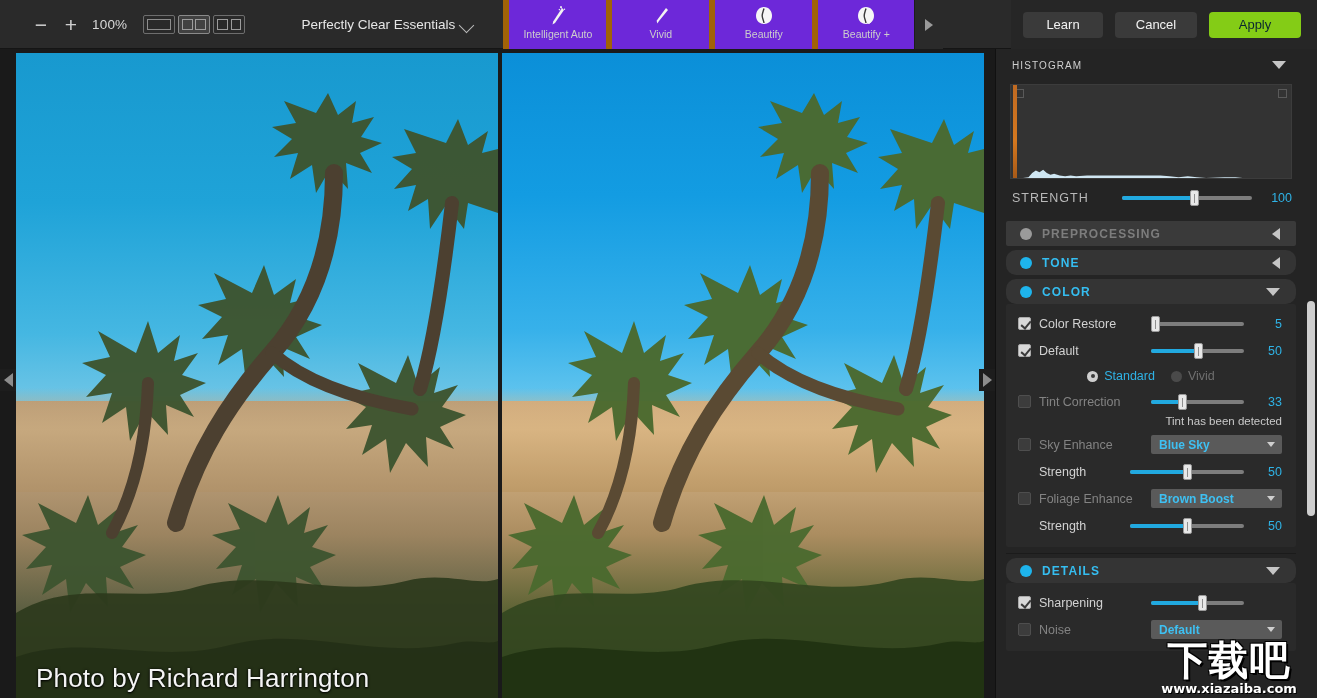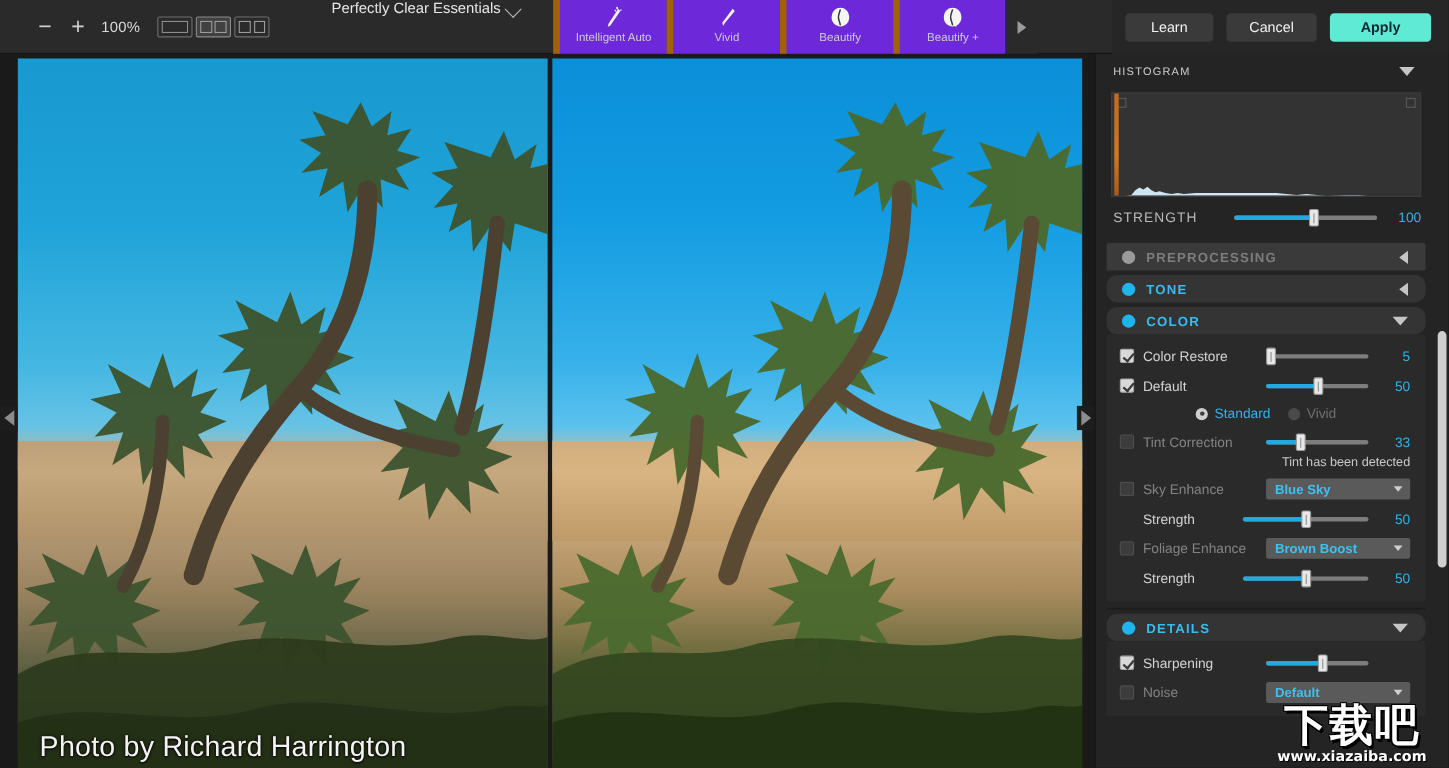--- a/index.html
+++ b/index.html
@@ -36,21 +36,21 @@
     background: #2a2a2a; position: relative; display: flex; align-items: center; justify-content: center;
   }
   .vm.sel { background: #414141; border-color: #8a8a8a; }
   .vm .inner { width: 24px; height: 11px; border: 1px solid #8d8d8d; display: flex; }
   .vm .inner.split { border: none; gap: 2px; }
   .vm .inner.split i { flex: 1; border: 1px solid #9c9c9c; display: block; height: 11px; }
   .vm .inner.sbs { border: none; gap: 3px; }
   .vm .inner.sbs i { flex: 1; border: 1px solid #9c9c9c; display: block; height: 11px; }
 
   .presetgroup {
-    flex: 0 0 auto; display: flex; justify-content: center;
+    flex: 0 0 auto; display: flex; align-items: center; justify-content: center;
     margin-left: 28px; width: 230px; height: 49px; gap: 4px;
   }
   .presetname { color: #e6e6e6; font-size: 13.5px; }
   .chev { width: 16px; height: 16px; position: relative; }
   .chev::after {
     content: ""; position: absolute; left: 2px; top: 3px;
     width: 10px; height: 10px;
     border-right: 1.6px solid #b9b9b9; border-bottom: 1.6px solid #b9b9b9;
     transform: rotate(45deg);
   }
@@ -78,21 +78,21 @@
     padding-right: 16px; padding-left: 12px; height: 49px; background: #262626;
   }
   .btn {
     height: 26px; border-radius: 4px; padding: 0 20px;
     display: flex; align-items: center; justify-content: center;
     font-size: 13px; color: #f2f2f2; background: #3a3a3a; border: none;
     font-family: "Liberation Sans", sans-serif;
   }
   .btn.learn { min-width: 80px; }
   .btn.cancel { min-width: 82px; }
-  .btn.apply { background: #5eead4; color: #0b2630; font-weight: bold; min-width: 92px; }
+  .btn.apply { background: #84cc16; color: #0b2630; font-weight: normal; min-width: 92px; }
 
   
   #canvas {
     position: absolute; left: 0; top: 49px; width: 995px; height: 649px;
     background: #1a1a1a; overflow: hidden;
   }
   .pane { position: absolute; top: 4px; height: 645px; overflow: hidden; }
   .pane.left { left: 16px; width: 482px; }
   .pane.right { left: 502px; width: 482px; }
 

